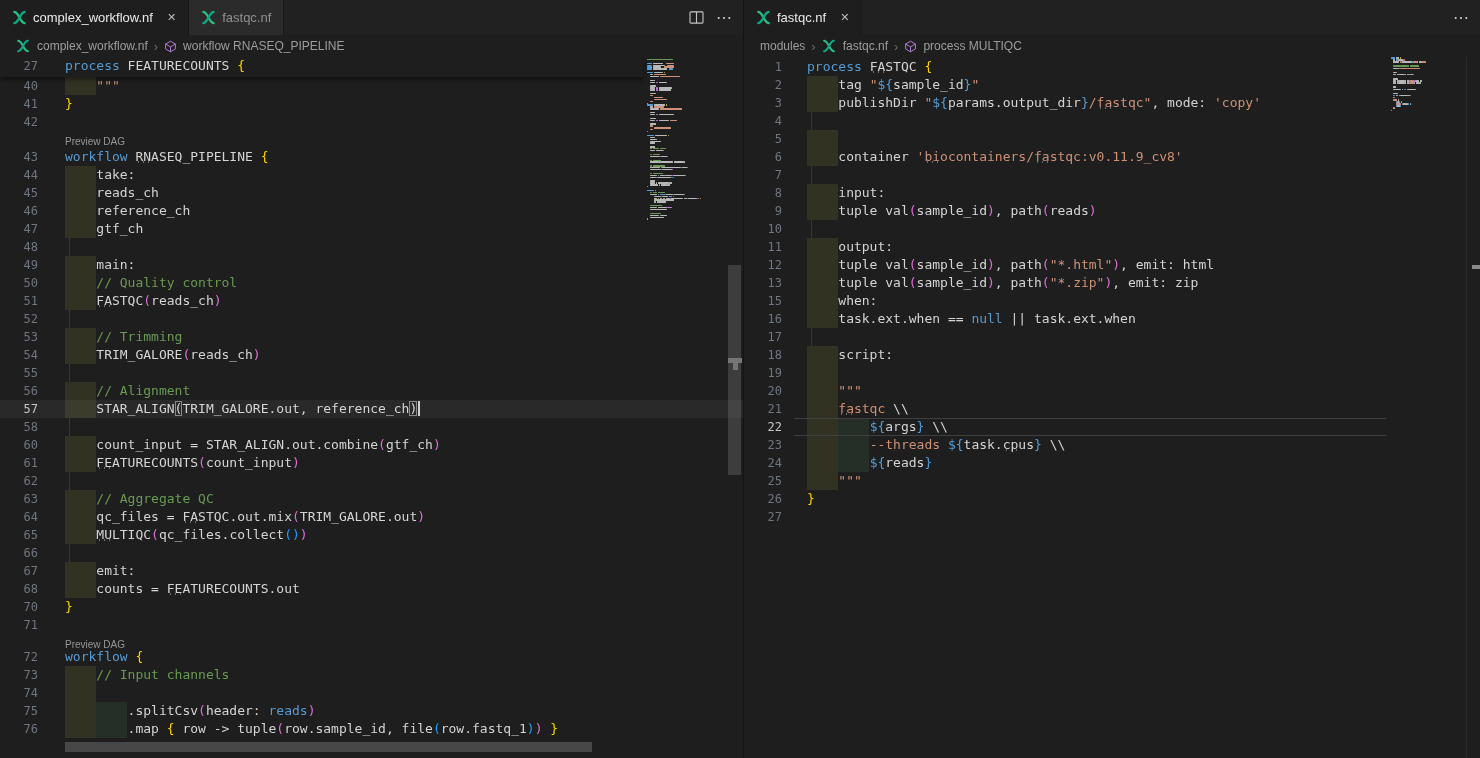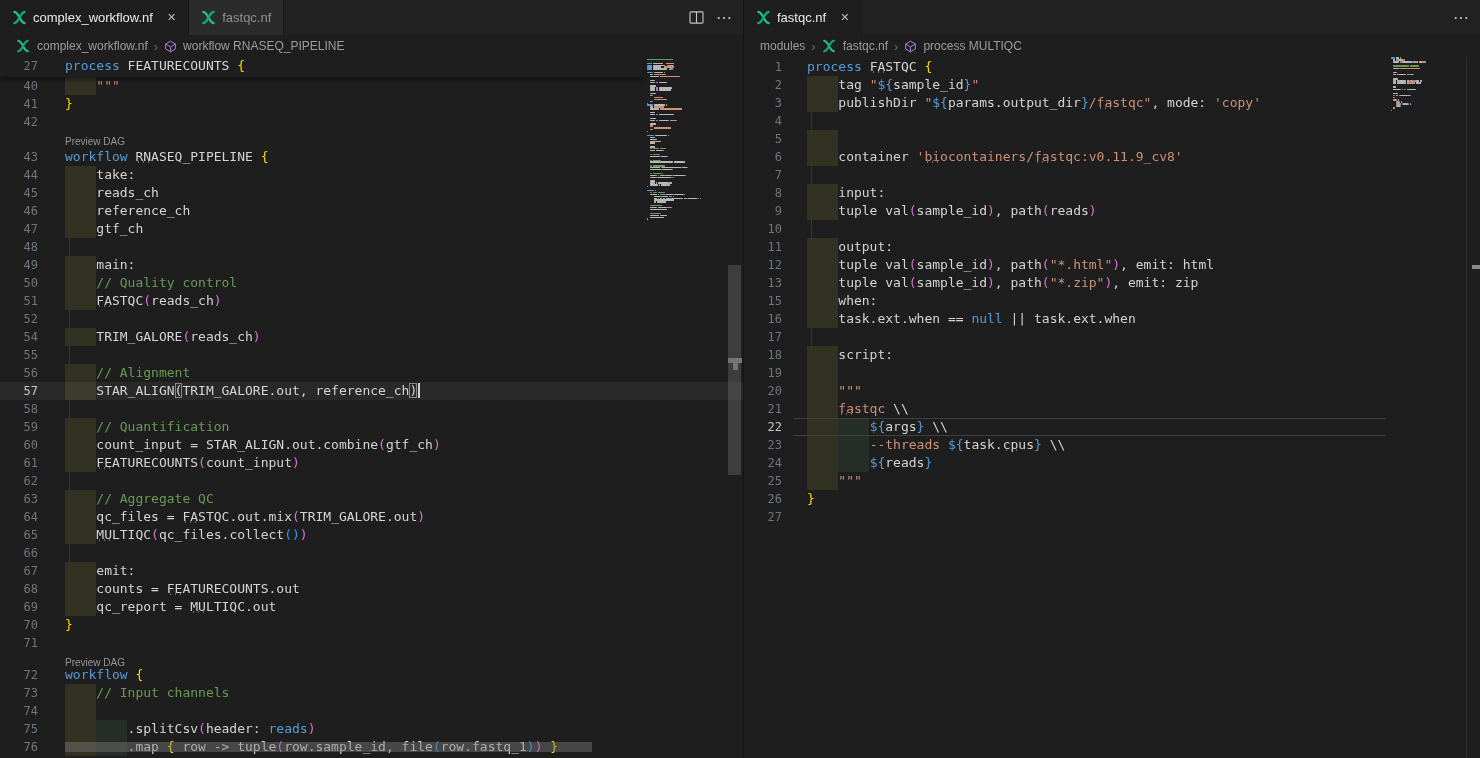--- a/index.html
+++ b/index.html
@@ -123,36 +123,35 @@
         <div class="row"><span class="ln">43</span><span class="code"><span class="k">workflow</span><span class="t"> </span><span class="t sp">RNASEQ_PIPELINE</span><span class="t"> </span><span class="b1">{</span></span></div>
         <div class="row"><div class="band l1" style="left: 65px;"></div><span class="ln">44</span><span class="code"><span class="t">    take:</span></span></div>
         <div class="row"><div class="band l1" style="left: 65px;"></div><span class="ln">45</span><span class="code"><span class="t">    reads_ch</span></span></div>
         <div class="row"><div class="band l1" style="left: 65px;"></div><span class="ln">46</span><span class="code"><span class="t">    reference_ch</span></span></div>
         <div class="row"><div class="band l1" style="left: 65px;"></div><span class="ln">47</span><span class="code"><span class="t">    gtf_ch</span></span></div>
         <div class="row"><div class="guide" style="left: 69px;"></div><span class="ln">48</span><span class="code"></span></div>
         <div class="row"><div class="band l1" style="left: 65px;"></div><span class="ln">49</span><span class="code"><span class="t">    main:</span></span></div>
         <div class="row"><div class="band l1" style="left: 65px;"></div><span class="ln">50</span><span class="code"><span class="t">    </span><span class="c">// Quality control</span></span></div>
         <div class="row"><div class="band l1" style="left: 65px;"></div><span class="ln">51</span><span class="code"><span class="t">    </span><span class="t sp">FASTQC</span><span class="b2">(</span><span class="t">reads_ch</span><span class="b2">)</span></span></div>
         <div class="row"><div class="guide" style="left: 69px;"></div><span class="ln">52</span><span class="code"></span></div>
+        <div class="row"><div class="band l1" style="left: 65px;"></div><span class="ln">53</span><span class="code"><span class="t">    </span><span class="c">// Trimming</span></span></div>
         <div class="row"><div class="band l1" style="left: 65px;"></div><span class="ln">54</span><span class="code"><span class="t">    TRIM_GALORE</span><span class="b2">(</span><span class="t">reads_ch</span><span class="b2">)</span></span></div>
         <div class="row"><div class="guide" style="left: 69px;"></div><span class="ln">55</span><span class="code"></span></div>
         <div class="row"><div class="band l1" style="left: 65px;"></div><span class="ln">56</span><span class="code"><span class="t">    </span><span class="c">// Alignment</span></span></div>
         <div class="row cur-fill"><div class="band l1" style="left: 65px;"></div><span class="ln act">57</span><span class="code"><span class="t">    STAR_ALIGN</span><span class="bm">(</span><span class="t">TRIM_GALORE.out, reference_ch</span><span class="bm">)</span><span class="cu"></span></span></div>
         <div class="row"><div class="guide" style="left: 69px;"></div><span class="ln">58</span><span class="code"></span></div>
-        <div class="row"><div class="band l1" style="left: 65px;"></div><span class="ln">59</span><span class="code"><span class="t">    </span><span class="c">// Quantification</span></span></div>
         <div class="row"><div class="band l1" style="left: 65px;"></div><span class="ln">60</span><span class="code"><span class="t">    count_input = STAR_ALIGN.out.combine</span><span class="b2">(</span><span class="t">gtf_ch</span><span class="b2">)</span></span></div>
         <div class="row"><div class="band l1" style="left: 65px;"></div><span class="ln">61</span><span class="code"><span class="t">    </span><span class="t sp">FEATURECOUNTS</span><span class="b2">(</span><span class="t">count_input</span><span class="b2">)</span></span></div>
         <div class="row"><div class="guide" style="left: 69px;"></div><span class="ln">62</span><span class="code"></span></div>
         <div class="row"><div class="band l1" style="left: 65px;"></div><span class="ln">63</span><span class="code"><span class="t">    </span><span class="c">// Aggregate QC</span></span></div>
         <div class="row"><div class="band l1" style="left: 65px;"></div><span class="ln">64</span><span class="code"><span class="t">    qc_files = </span><span class="t sp">FASTQC</span><span class="t">.out.mix</span><span class="b2">(</span><span class="t">TRIM_GALORE.out</span><span class="b2">)</span></span></div>
         <div class="row"><div class="band l1" style="left: 65px;"></div><span class="ln">65</span><span class="code"><span class="t">    </span><span class="t sp">MULTIQC</span><span class="b2">(</span><span class="t">qc_files.collect</span><span class="b3">(</span><span class="b3">)</span><span class="b2">)</span></span></div>
         <div class="row"><div class="guide" style="left: 69px;"></div><span class="ln">66</span><span class="code"></span></div>
         <div class="row"><div class="band l1" style="left: 65px;"></div><span class="ln">67</span><span class="code"><span class="t">    emit:</span></span></div>
         <div class="row"><div class="band l1" style="left: 65px;"></div><span class="ln">68</span><span class="code"><span class="t">    counts = </span><span class="t sp">FEATURECOUNTS</span><span class="t">.out</span></span></div>
-        <div class="row"><div class="band l1" style="left: 65px;"></div><span class="ln">69</span><span class="code"><span class="t">    qc_report = </span><span class="t sp">MULTIQC</span><span class="t">.out</span></span></div>
         <div class="row"><span class="ln">70</span><span class="code"><span class="b1">}</span></span></div>
         <div class="row"><span class="ln">71</span><span class="code"></span></div>
         <div class="row cl-row" style="height: 14px;"><span class="cl-text">Preview DAG</span></div>
         <div class="row"><span class="ln">72</span><span class="code"><span class="k">workflow</span><span class="t"> </span><span class="b1">{</span></span></div>
         <div class="row"><div class="band l1" style="left: 65px;"></div><span class="ln">73</span><span class="code"><span class="t">    </span><span class="c">// Input channels</span></span></div>
         <div class="row"><div class="band l1" style="left: 65px;"></div><span class="ln">74</span></div>
         <div class="row"><div class="band l1" style="left: 65px;"></div><div class="band l2" style="left: 96px;"></div><span class="ln">75</span><span class="code"><span class="t">        .splitCsv</span><span class="b2">(</span><span class="t">header: </span><span class="k">reads</span><span class="b2">)</span></span></div>
         <div class="row"><div class="band l1" style="left: 65px;"></div><div class="band l2" style="left: 96px;"></div><span class="ln">76</span><span class="code"><span class="t">        .map </span><span class="b1">{</span><span class="t"> row -&gt; tuple</span><span class="b2">(</span><span class="t">row.sample_id, file</span><span class="b3">(</span><span class="t">row.fastq_1</span><span class="b3">)</span><span class="b2">)</span><span class="t"> </span><span class="b1">}</span></span></div>
       </div>
     <div class="minimap" id="minimap-left">

